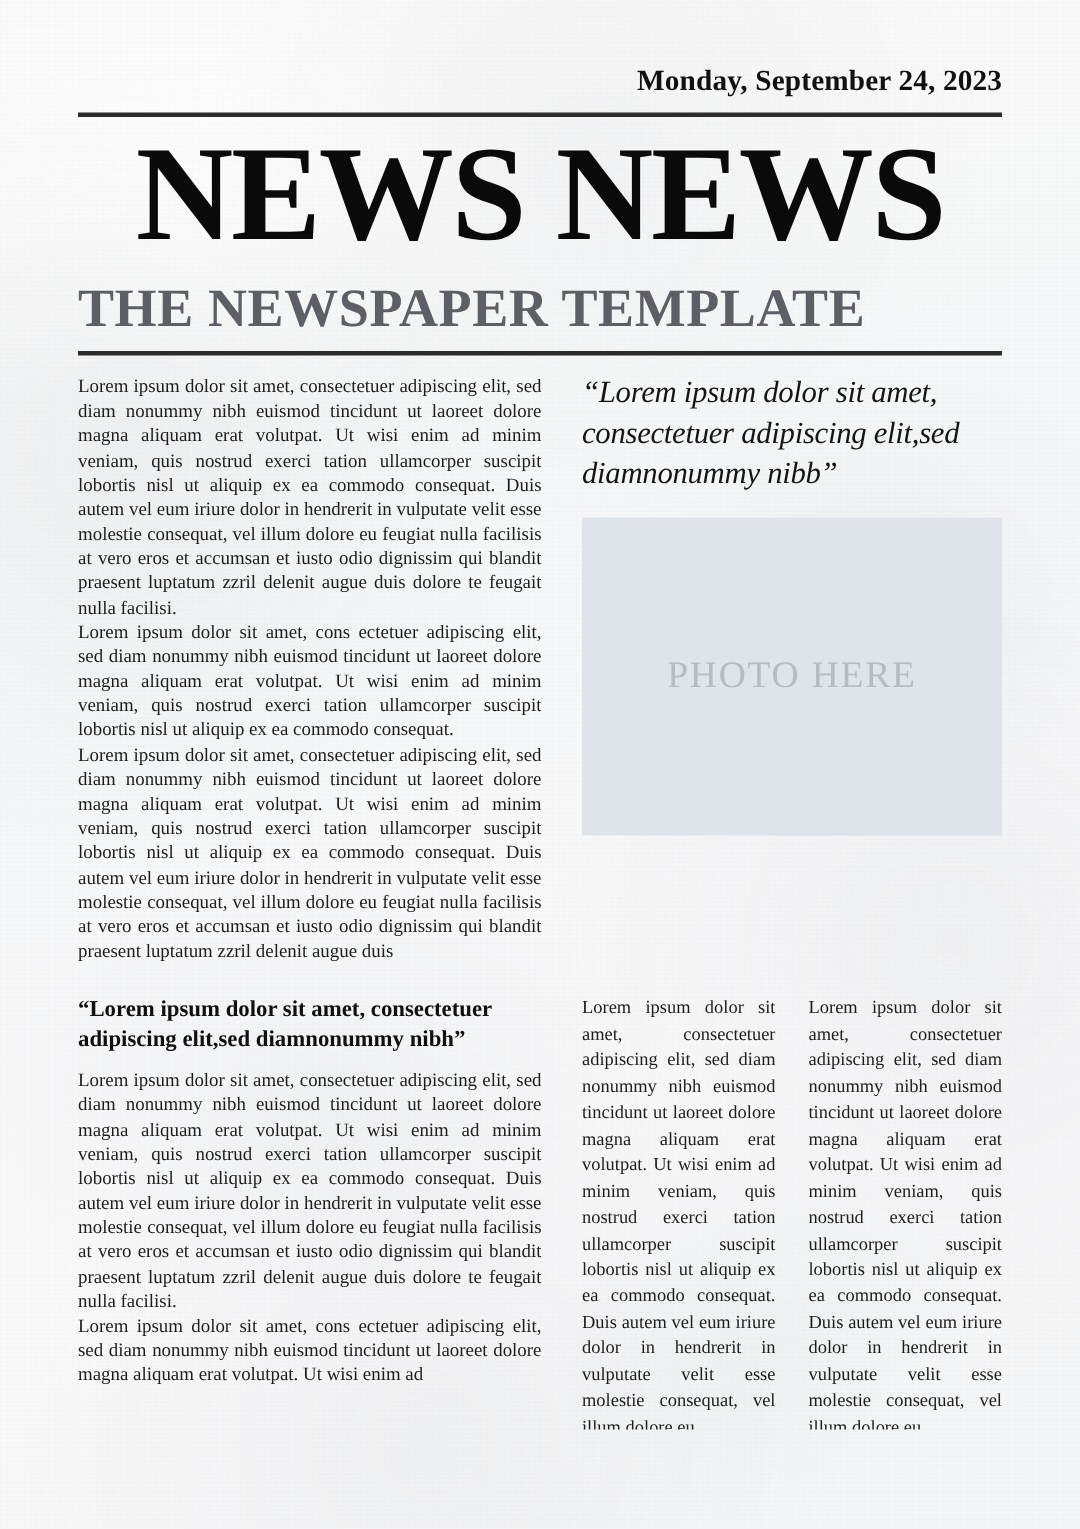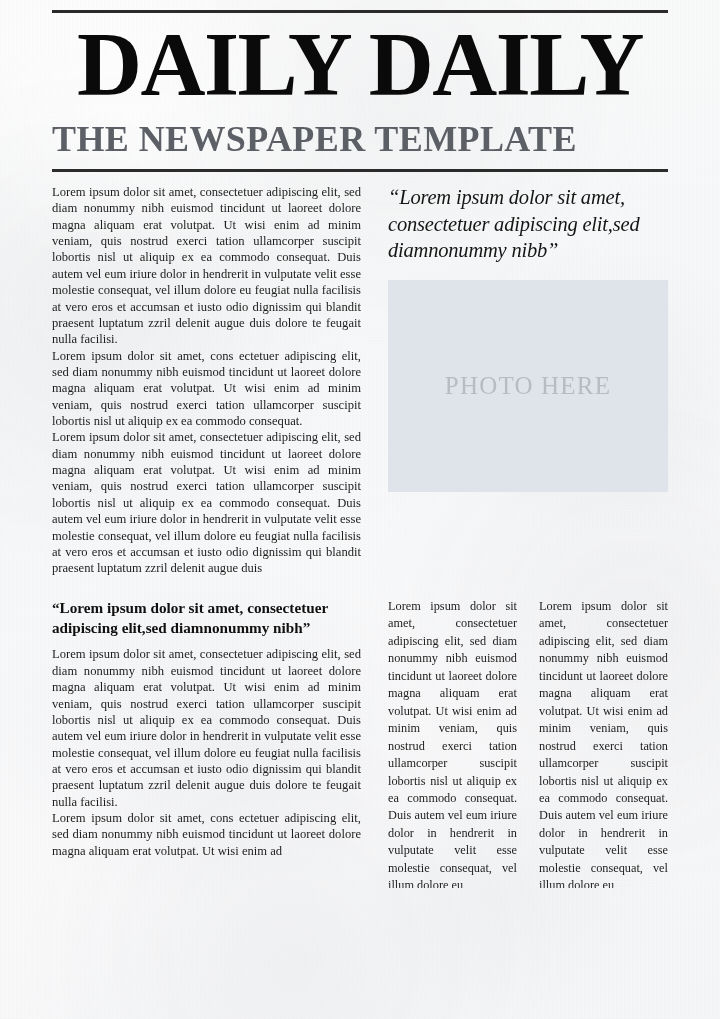--- a/index.html
+++ b/index.html
@@ -172,24 +172,25 @@
   .mini-col p { margin: 0; }
 
   .clip { overflow: hidden; }
 </style>
 </head>
 <body>
 
 <div class="page">
   <div class="page-inner">
 
+    <div class="dateline">Monday, September 24, 2023</div>
 
     <div class="rule-thin"></div>
 
-    <div class="masthead">DAILY DAILY</div>
+    <div class="masthead">NEWS NEWS</div>
 
     <div class="subhead-bar">THE NEWSPAPER  TEMPLATE</div>
 
     <div class="rule-bold"></div>
 
     <div class="content">
 
       <div class="col-left">
         <div class="body-text clip" style="height: 400px;">
           <p>Lorem ipsum dolor sit amet, consectetuer adipiscing elit, sed diam nonummy nibh euismod tincidunt ut laoreet dolore magna aliquam erat volutpat. Ut wisi enim ad minim veniam, quis nostrud exerci tation ullamcorper suscipit lobortis nisl ut aliquip ex ea commodo consequat. Duis autem vel eum iriure dolor in hendrerit in vulputate velit esse molestie consequat, vel illum dolore eu feugiat nulla facilisis at vero eros et accumsan et iusto odio dignissim qui blandit praesent luptatum zzril delenit augue duis dolore te feugait nulla facilisi.</p>

